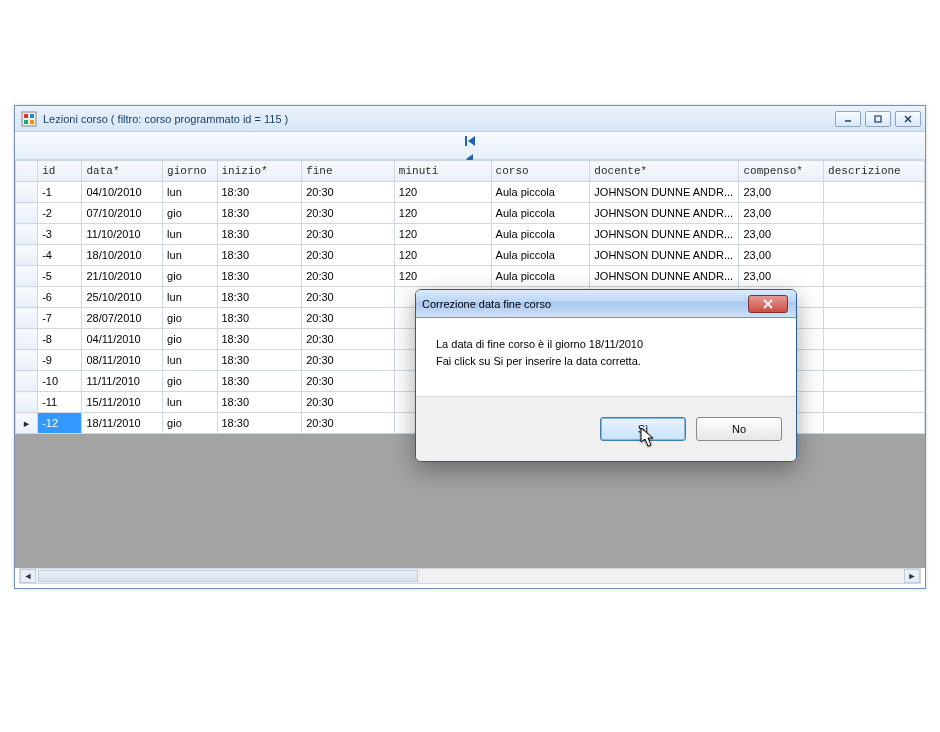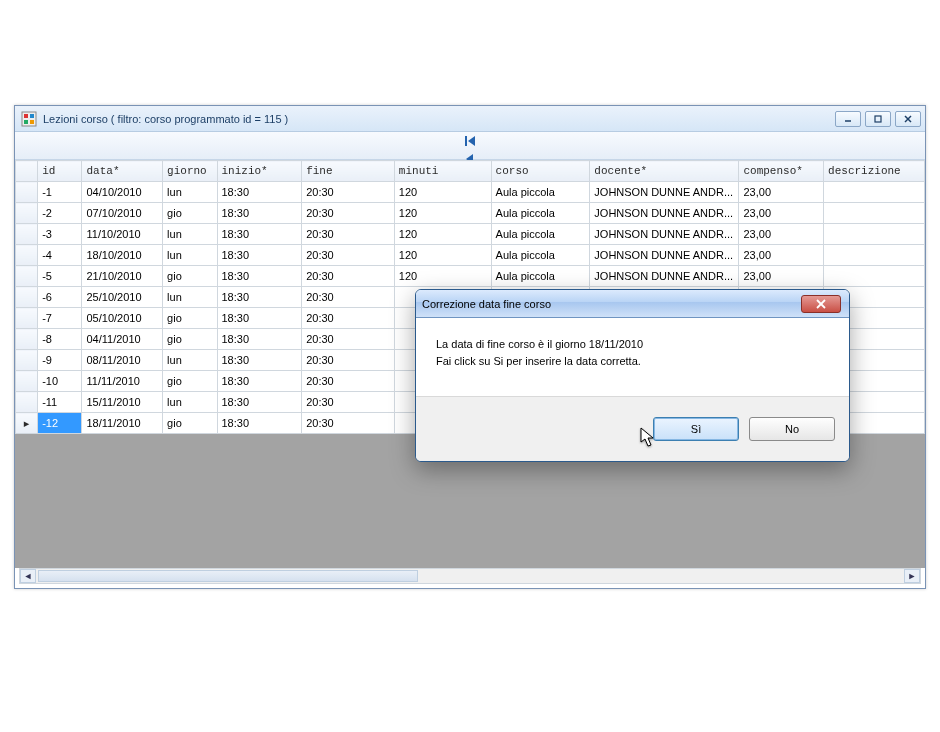--- a/index.html
+++ b/index.html
@@ -35,21 +35,21 @@
   .cdesc    { width:100px; }
   td.selcell { background:#3399ff; color:#fff; }
   .gridbg { position:absolute; left:0; right:0; top:0; bottom:0; background:#a3a3a3; z-index:0; }
   .gridwrap table { position:relative; z-index:1; background:#fff; }
   .hscroll { position:absolute; left:4px; right:4px; bottom:4px; height:16px; background:#f0f0f0; border:1px solid #d0d7de; }
   .hscroll .thumb { position:absolute; left:18px; width:380px; top:1px; bottom:1px; background:linear-gradient(#e9eff7,#d6e1ef); border:1px solid #bfcfe0; }
   .hscroll .arrow { position:absolute; top:0; width:16px; height:100%; background:#e9eff7; border:1px solid #bfcfe0; display:flex; align-items:center; justify-content:center; font-size:9px; color:#335; }
   .hscroll .arrow.left { left:0; }
   .hscroll .arrow.right { right:0; }
 
-  .dialog { position:absolute; top:289px; left:415px; width:435px; border:1px solid #2b5a8c; border-radius:6px; background:#fff; box-shadow:0 8px 24px rgba(0,0,0,.35); z-index:50; }
+  .dialog { position:absolute; top:289px; left:415px; width:382px; border:1px solid #2b5a8c; border-radius:6px; background:#fff; box-shadow:0 8px 24px rgba(0,0,0,.35); z-index:50; }
   .dialog .dtitle { height:28px; border-radius:5px 5px 0 0; background:linear-gradient(#dceafd 0%,#b9d4f5 45%,#a8c7ef 46%,#cfe1f8 100%); display:flex; align-items:center; padding:0 6px; border-bottom:1px solid #6f94c1; }
   .dialog .dtitle span.t { flex:1; color:#000; }
   .dialog .dclose { width:40px; height:18px; border-radius:3px; background:linear-gradient(#e59a95,#c94f45); border:1px solid #8a2f28; display:flex; align-items:center; justify-content:center; color:#fff; font-weight:bold; cursor:pointer; margin-right:2px; }
   .dialog .dbody { padding:18px 20px 10px 20px; color:#000; line-height:1.5; min-height:78px; }
   .dialog .dbtns { background:#f0f0f0; border-top:1px solid #d9d9d9; padding:20px 14px; display:flex; gap:10px; justify-content:flex-end; border-radius:0 0 5px 5px; }
   .dialog .dbtn { width:86px; height:24px; border:1px solid #8a8a8a; border-radius:3px; background:linear-gradient(#fefefe,#e6e6e6); cursor:pointer; display:flex; align-items:center; justify-content:center; }
   .dialog .dbtn.default { border-color:#3c7fb1; box-shadow:0 0 0 1px #86b7e3 inset; background:linear-gradient(#eaf4ff,#c9e1f9); }
 
   .cursor { position:absolute; top:427px; left:640px; width:18px; height:22px; z-index:60; pointer-events:none; }
   .cursor svg { width:18px; height:22px; filter:drop-shadow(0 1px 1px rgba(0,0,0,.4)); }
@@ -291,21 +291,21 @@
             <td>20:30</td>
             <td></td>
             <td></td>
             <td>NDR...</td>
             <td>23,00</td>
             <td></td>
           </tr>
           <tr>
             <td class="rowhdr"></td>
             <td>-7</td>
-            <td>05/10/2010</td>
+            <td>28/07/2010</td>
             <td>gio</td>
             <td>18:30</td>
             <td>20:30</td>
             <td></td>
             <td></td>
             <td>NDR...</td>
             <td>23,00</td>
             <td></td>
           </tr>
           <tr>

